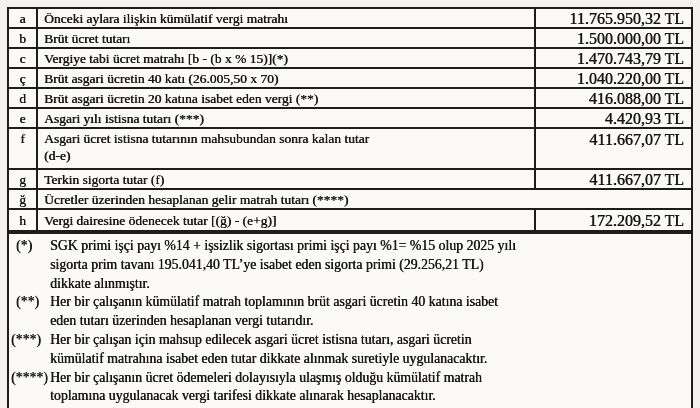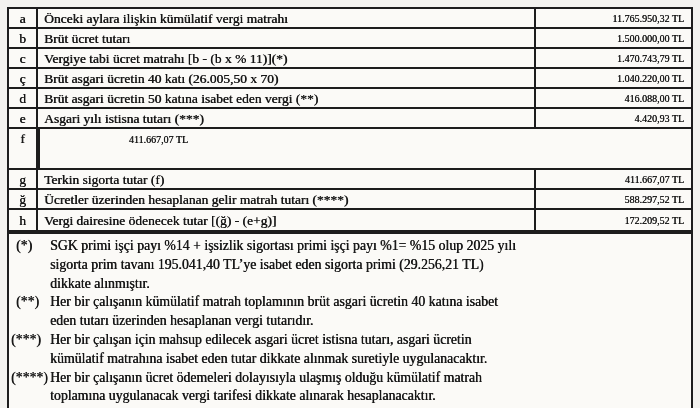--- a/index.html
+++ b/index.html
@@ -59,24 +59,24 @@
     font-size: 13.5px;
     line-height: 17px;
     white-space: pre-line;
     overflow: hidden;
   }
   .cell.value {
     flex: 0 0 157px;
     border-left: 2px solid #1d1d1d;
     text-align: right;
     padding-right: 7px;
-    font-size: 10px;
+    font-size: 16px;
     line-height: 17px;
     align-self: stretch;
-    display: flex; align-items: center; justify-content: flex-end;
+    display: flex; align-items: center; justify-content: flex-end; margin-left: 20px;
   }
   .row.tall .cell.value { align-items: flex-start; padding-top: 2px; }
 
   .footnotes {
     margin-top: 0px;
     border: 2px solid #1d1d1d;
     background: #fbfaf7;
     box-sizing: border-box;
     padding: 3px 6px 3px 0;
   }
@@ -109,51 +109,52 @@
           <div class="cell label">Önceki aylara ilişkin kümülatif vergi matrahı</div>
           <div class="cell value">11.765.950,32 TL</div>
         </div>
         <div class="row">
           <div class="cell key">b</div>
           <div class="cell label">Brüt ücret tutarı</div>
           <div class="cell value">1.500.000,00 TL</div>
         </div>
         <div class="row">
           <div class="cell key">c</div>
-          <div class="cell label">Vergiye tabi ücret matrahı [b - (b x % 11)](*)</div>
+          <div class="cell label">Vergiye tabi ücret matrahı [b - (b x % 15)](*)</div>
           <div class="cell value">1.470.743,79 TL</div>
         </div>
         <div class="row">
           <div class="cell key">ç</div>
           <div class="cell label">Brüt asgari ücretin 40 katı (26.005,50 x 70)</div>
           <div class="cell value">1.040.220,00 TL</div>
         </div>
         <div class="row">
           <div class="cell key">d</div>
-          <div class="cell label">Brüt asgari ücretin 50 katına isabet eden vergi (**)</div>
+          <div class="cell label">Brüt asgari ücretin 20 katına isabet eden vergi (**)</div>
           <div class="cell value">416.088,00 TL</div>
         </div>
         <div class="row">
           <div class="cell key">e</div>
           <div class="cell label">Asgari yılı istisna tutarı (***)</div>
           <div class="cell value">4.420,93 TL</div>
         </div>
         <div class="row tall">
           <div class="cell key">f</div>
+          <div class="cell label">Asgari ücret istisna tutarının mahsubundan sonra kalan tutar
+(d-e)</div>
           <div class="cell value">411.667,07 TL</div>
         </div>
         <div class="row">
           <div class="cell key">g</div>
           <div class="cell label">Terkin sigorta tutar (f)</div>
           <div class="cell value">411.667,07 TL</div>
         </div>
         <div class="row">
           <div class="cell key">ğ</div>
           <div class="cell label">Ücretler üzerinden hesaplanan gelir matrah tutarı (****)</div>
-          <div class="cell value">588.297,52 TL</div>
         </div>
         <div class="row">
           <div class="cell key">h</div>
           <div class="cell label">Vergi dairesine ödenecek tutar [(ğ) - (e+g)]</div>
           <div class="cell value">172.209,52 TL</div>
         </div>
       </div>
     <div class="footnotes" id="footnotesBox">
         <div class="footnote">
           <span class="fn-marker pad">(*)</span>

